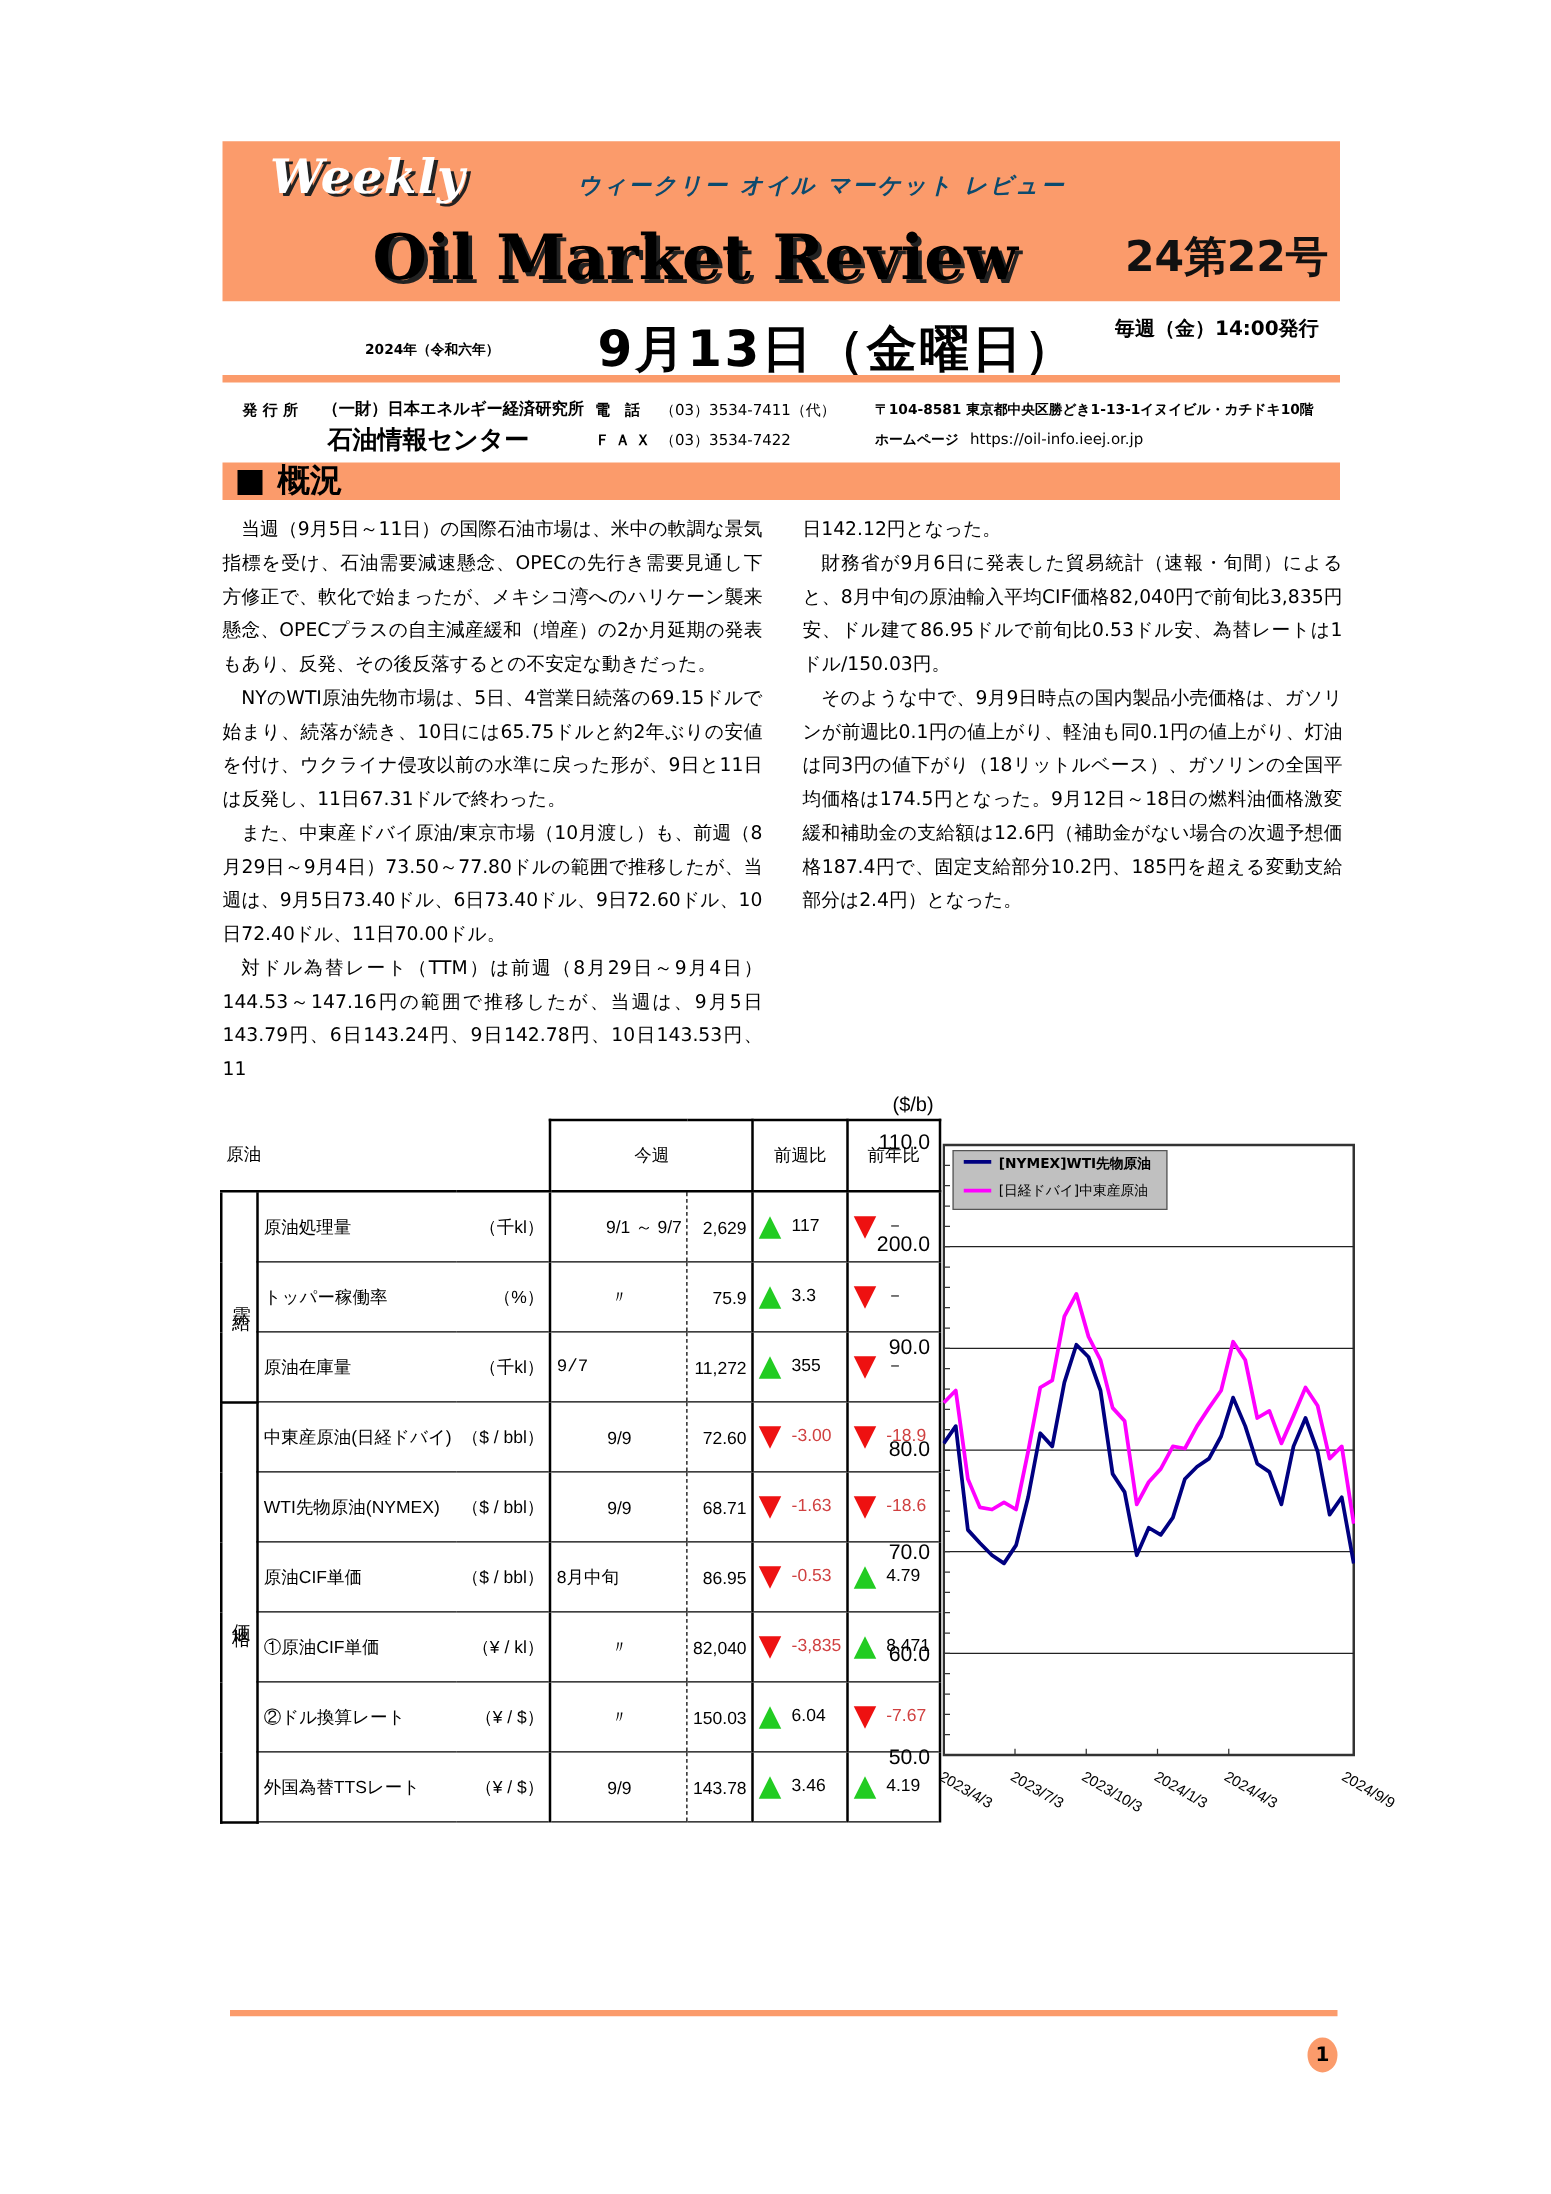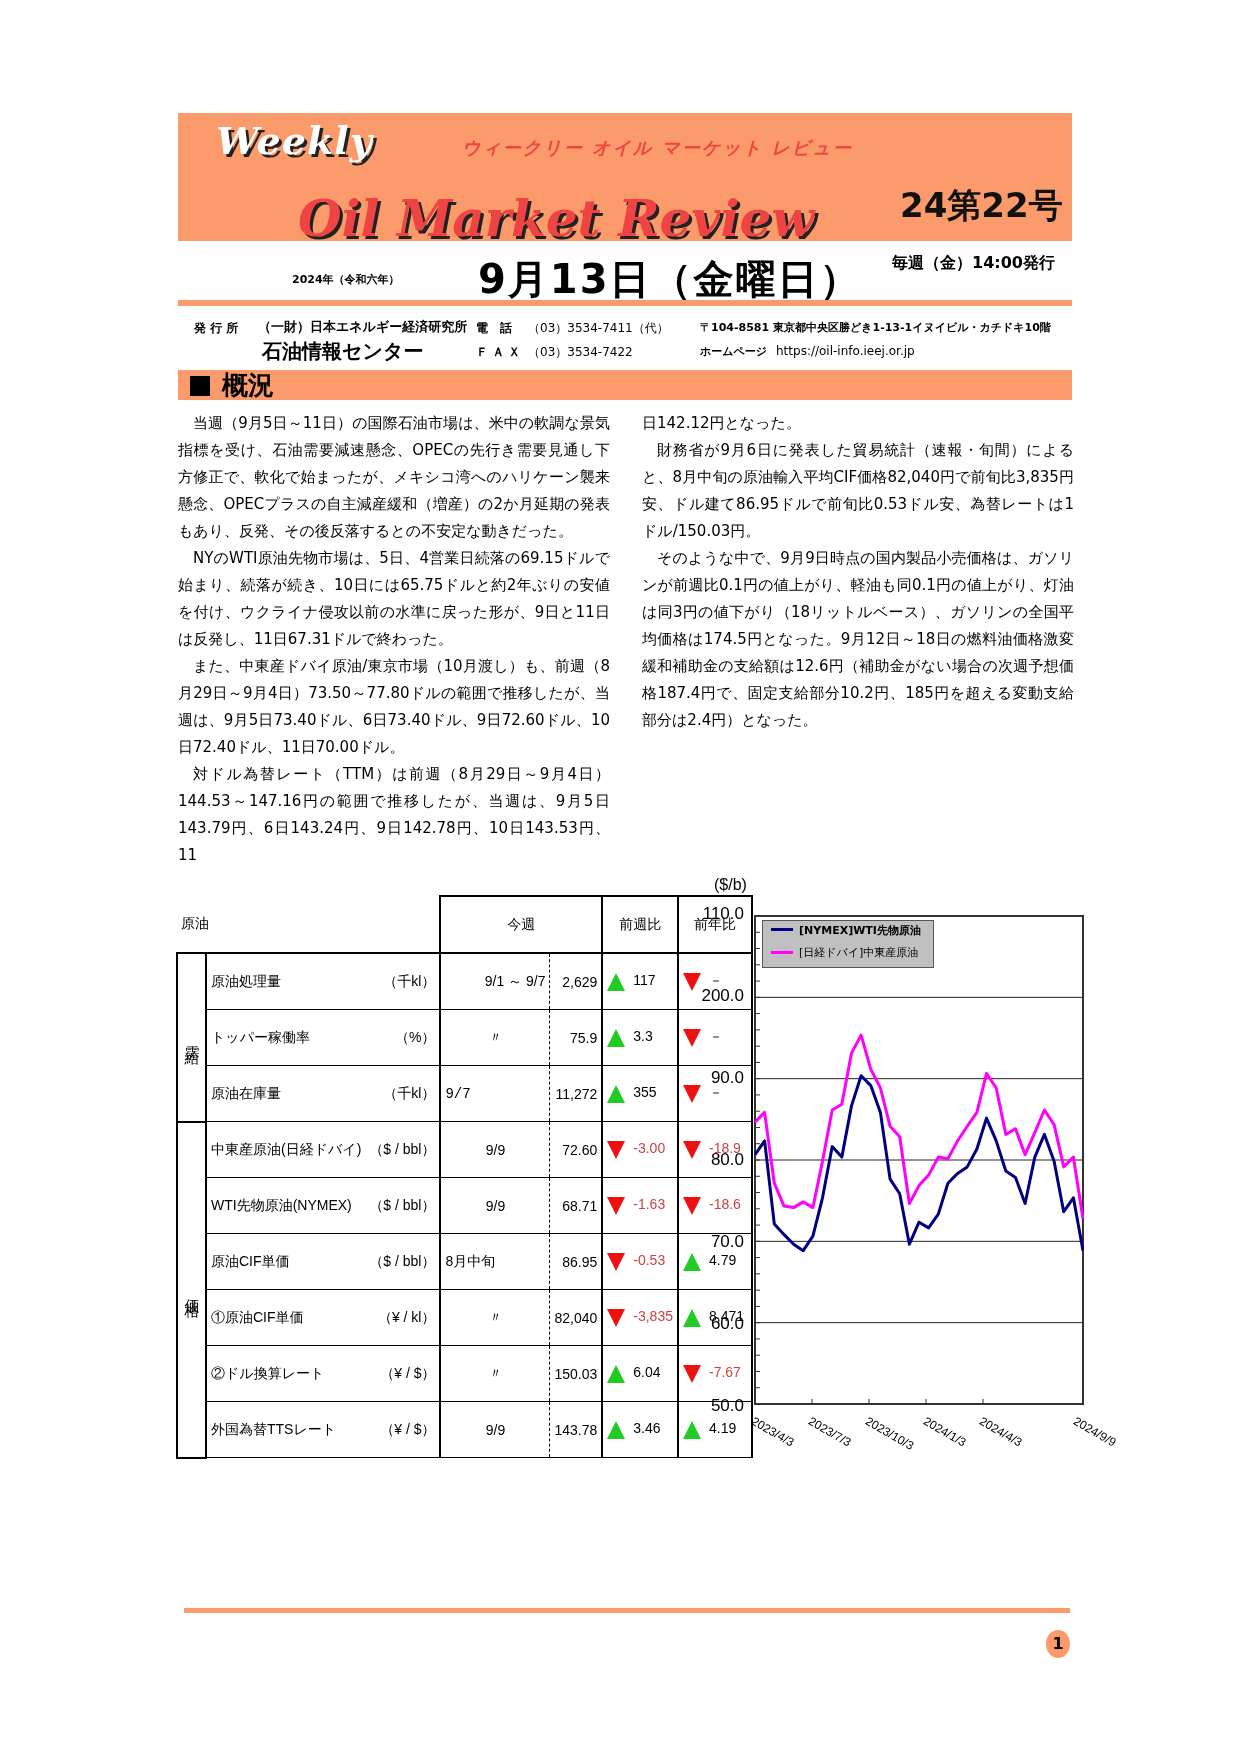--- a/index.html
+++ b/index.html
@@ -1,21 +1,21 @@
 <!DOCTYPE html>
 <html><head>
 <meta charset="utf-8">
 <style>
   html, body { margin:0; padding:0; background:#fff; }
   body { width:1241px; height:1755px; position:relative; overflow:hidden; font-family:"DejaVu Sans", sans-serif; color:#000; }
   .abs { position:absolute; }
   .banner { left:178px; top:113px; width:894px; height:128px; background:#FB9B6B; }
   .weekly { left:216px; top:118px; font-family:"DejaVu Serif", serif; font-style:italic; font-weight:bold; font-size:38px; color:#fff; text-shadow:3px 3px 0 #222; letter-spacing:1px; }
-  .kana { left:462px; top:136px; font-size:18px; font-weight:bold; font-style:italic; color:#ef4444; letter-spacing:2px; }
-  .omr { left:298px; top:189px; font-family:"DejaVu Serif", serif; font-style:italic; font-weight:bold; font-size:50px; color:#ef4444; text-shadow:3px 3px 0 #222; white-space:nowrap; }
+  .kana { left:462px; top:136px; font-size:18px; font-weight:bold; font-style:italic; color:#0c4a6e; letter-spacing:2px; }
+  .omr { left:298px; top:176px; font-family:"DejaVu Serif", serif; font-weight:bold; font-size:50px; color:#000000; text-shadow:3px 3px 0 #222; white-space:nowrap; }
   .issue { left:900px; top:183px; font-size:34px; font-weight:bold; color:#111; }
   .yearline { left:292px; top:272px; font-size:11px; font-weight:bold; }
   .bigdate { left:478px; top:252px; font-size:40px; font-weight:bold; letter-spacing:2px; }
   .weeklyrel { left:892px; top:253px; font-size:16px; font-weight:bold; }
   .orange-rule { background:#FB9B6B; }
   .pub-label { font-size:12px; font-weight:bold; }
   .section-bar { left:178px; top:370px; width:894px; height:30px; background:#FB9B6B; }
   .section-square { left:190px; top:376px; width:20px; height:20px; background:#000; }
   .section-title { left:222px; top:370px; font-size:26px; font-weight:bold; line-height:30px; }
   .body-col { font-size:15px; line-height:27px; text-align:justify; }

